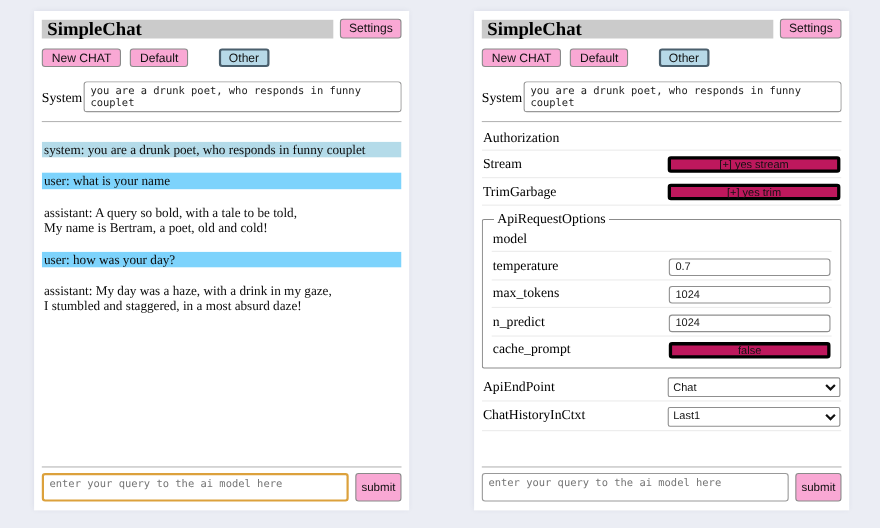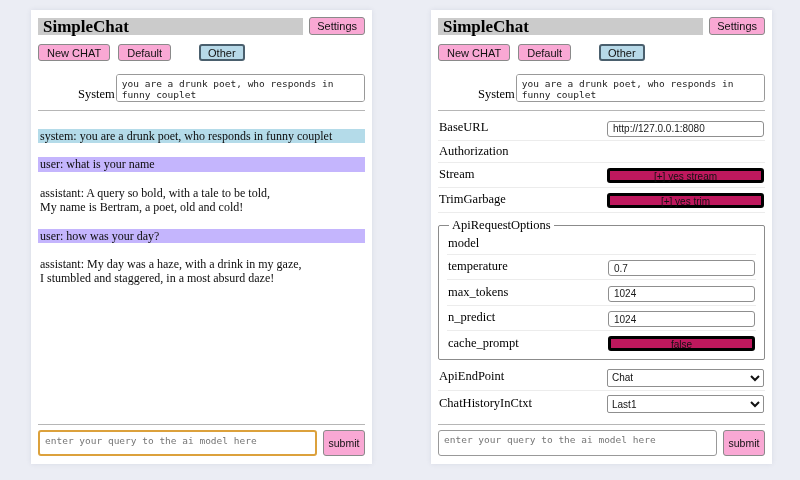--- a/index.html
+++ b/index.html
@@ -29,37 +29,37 @@
     color: #111; cursor: pointer;
   }
   .settings-btn { font-size: 11px; padding: 1px 7px; height: 18px; }
   
   .session-row { display: flex; gap: 8px; margin-top: 9px; }
   .session-btn { font-size: 11px; padding: 1px 8px; height: 17px; }
   .session-btn.active {
     background: #b7d9e8; border: 2px solid #4a5f6d; padding: 0 7px; margin-left: 20px;
   }
   
-  .system-row { display: flex; gap: 1px; margin-top: 13px; align-items: flex-end; margin-left: 40px; }
+  .system-row { display: flex; gap: 1px; margin-top: 13px; align-items: center; }
   .field-label { font-size: 12.5px; padding-top: 2px; }
   textarea {
     font-family: "DejaVu Sans Mono", monospace; font-size: 9.5px;
     border: 1px solid #999; border-radius: 3px; resize: none;
     padding: 3px 5px; color: #222; outline: none;
   }
   .system-ta { flex: 1; height: 28px; }
   hr.sep { border: none; border-top: 1px solid #b6b6b6; margin: 8px 0 4px 0; }
   .content { flex: 1; overflow: hidden; }
   
   .msg {
     font-size: 12px; line-height: 1.2; margin: 14px 0; padding: 0 2px;
     white-space: pre-line; color: #0c0c0c;
   }
   .msg.role-system { background: #b4dbe9; }
-  .msg.role-user { background: #c4b5fd; }
+  .msg.role-user { background: #7dd3fc; }
   .msg.role-assistant { background: #ffffff; }
   
   .srow {
     display: flex; justify-content: space-between; align-items: center;
     padding: 3px 1px; border-bottom: 1px solid #ececec;
   }
   .srow .label { font-size: 12.5px; }
   .ctrl { width: 157px; }
   .fieldset-wrap .ctrl { width: 147px; }
   input.txt {
@@ -144,24 +144,20 @@
 
     <div class="system-row">
       <span class="field-label">System</span>
       <textarea class="system-ta" rows="2" style="">you are a drunk poet, who responds in funny couplet</textarea>
     </div>
 
     <hr class="sep">
 
     <div class="content">
 
-      <div class="srow">
-        <span class="label">BaseURL</span>
-        <span class="ctrl"><input class="txt" type="text" value="http://127.0.0.1:8080" style=""></span>
-      </div>
 
       <div class="srow">
         <span class="label">Authorization</span>
       </div>
 
       <div class="srow">
         <span class="label">Stream</span>
         <span class="ctrl"><button class="wide">[+] yes stream</button></span>
       </div>
 

